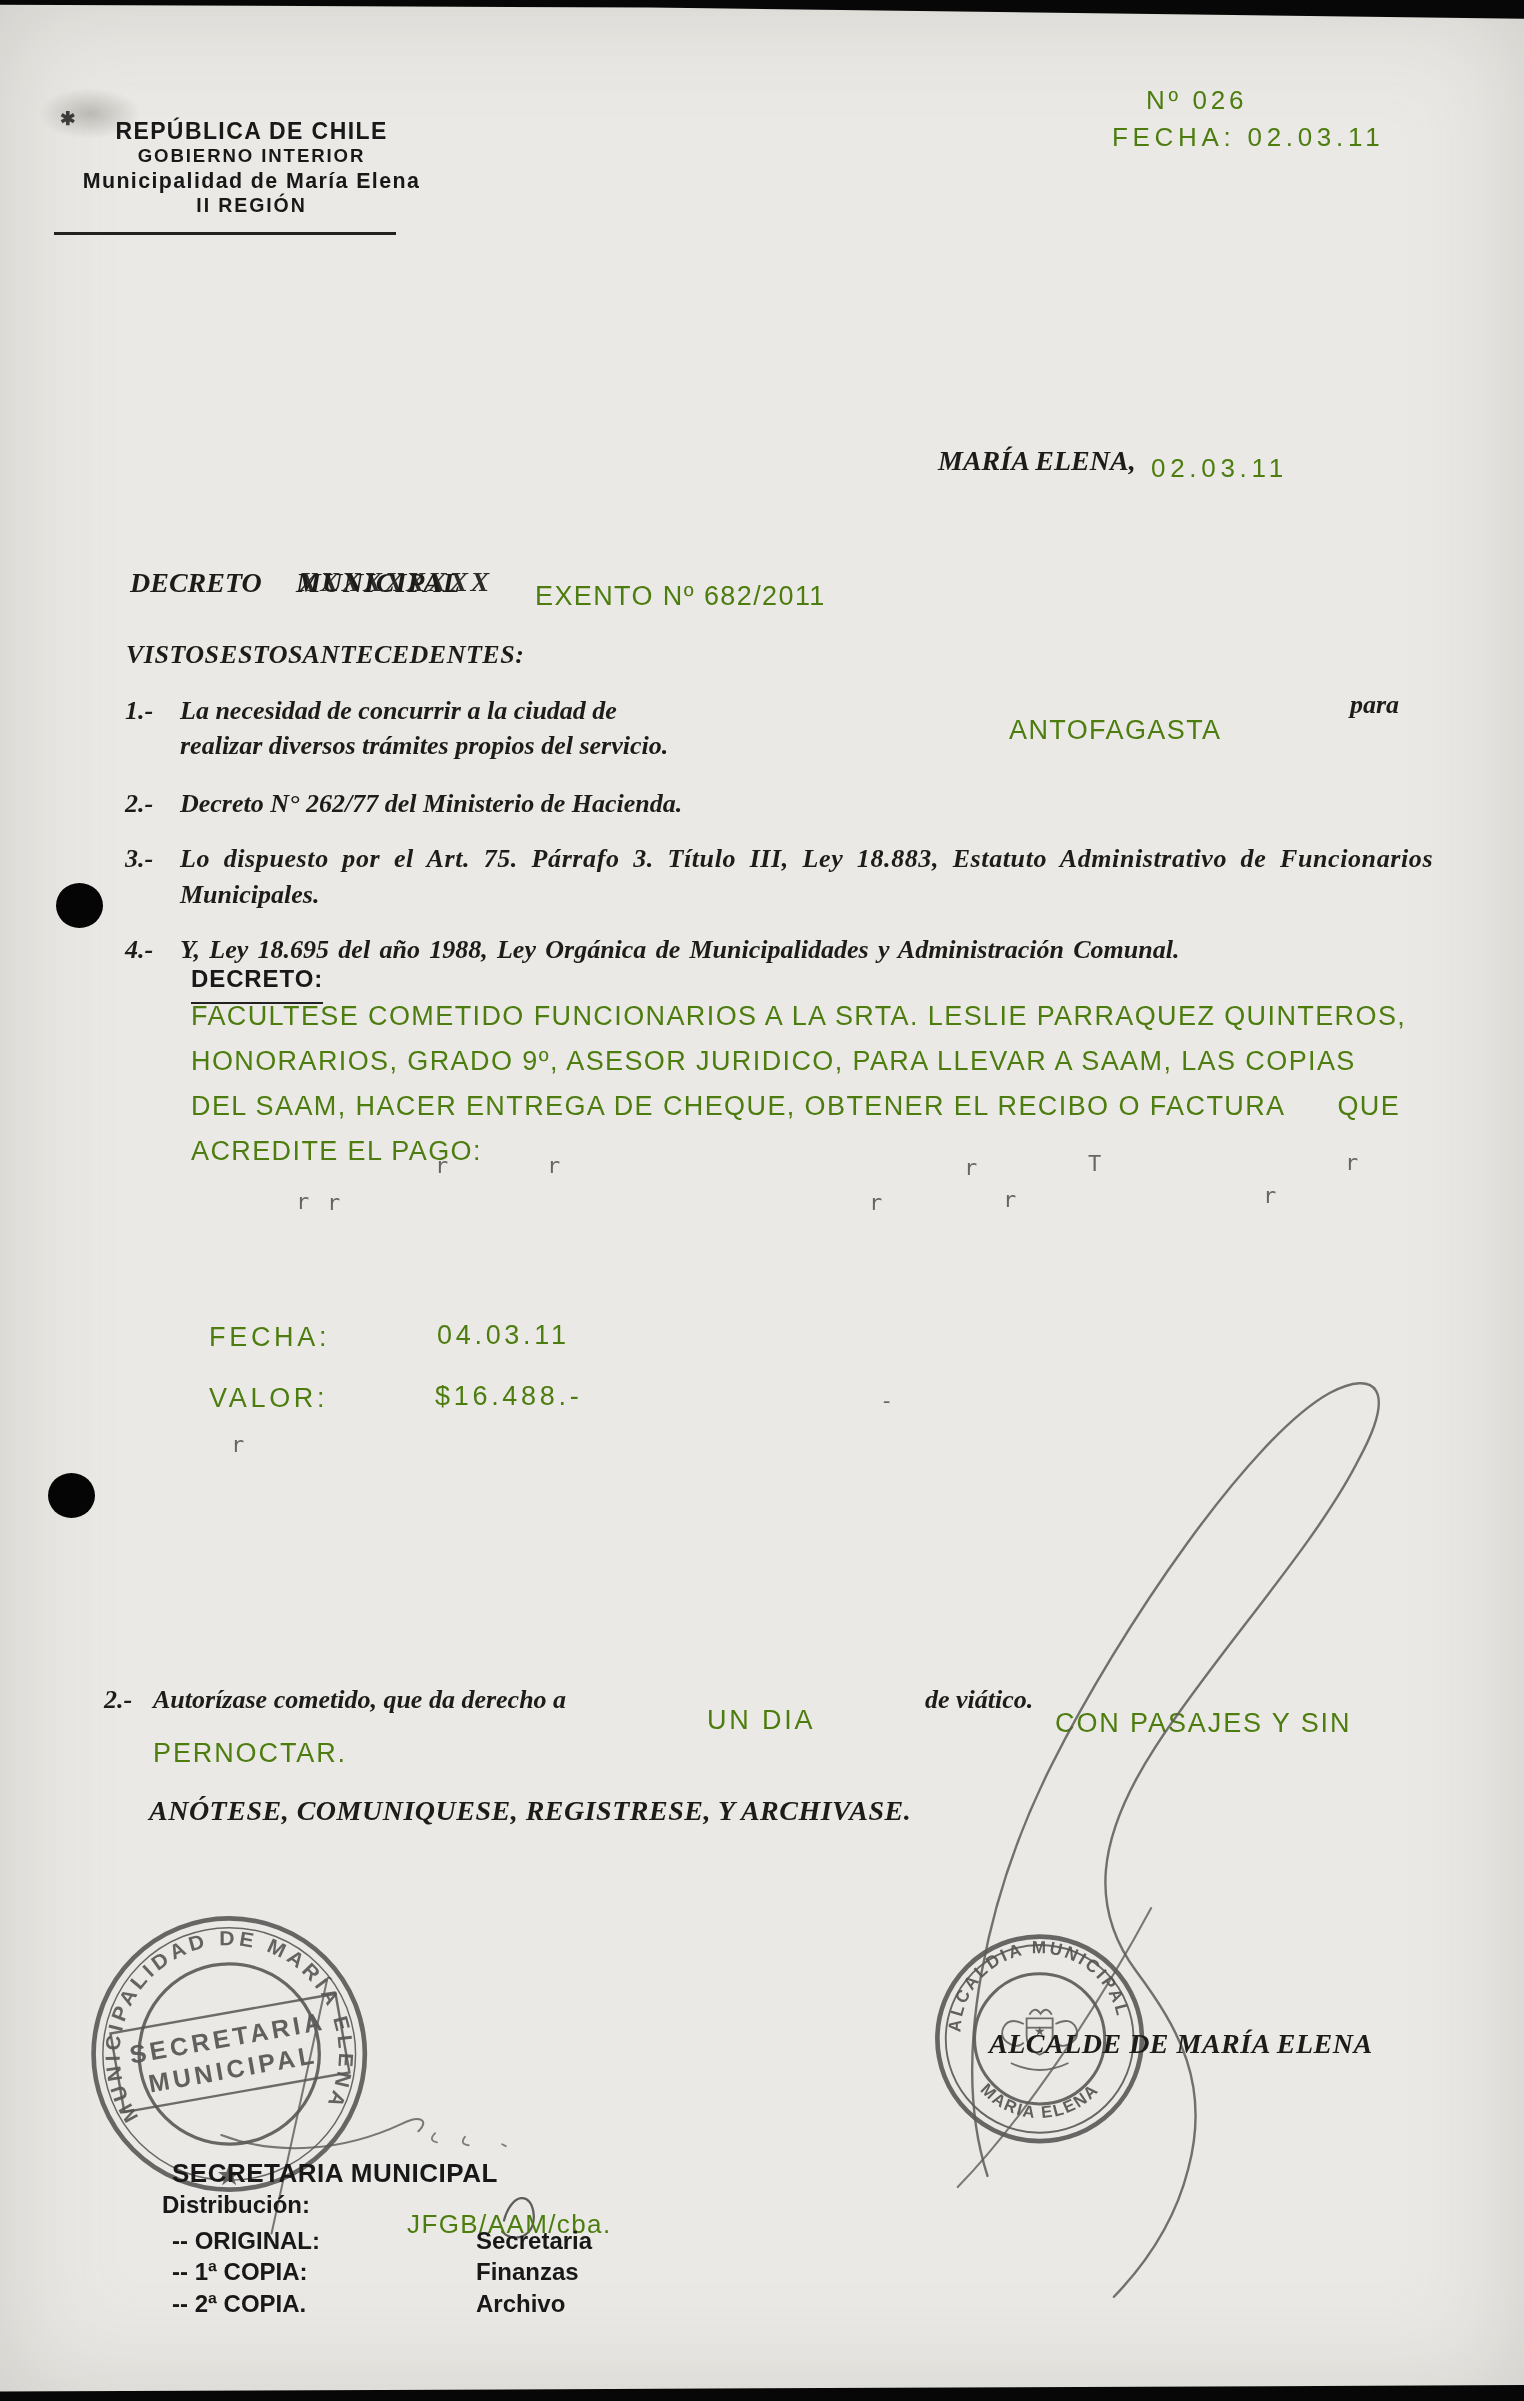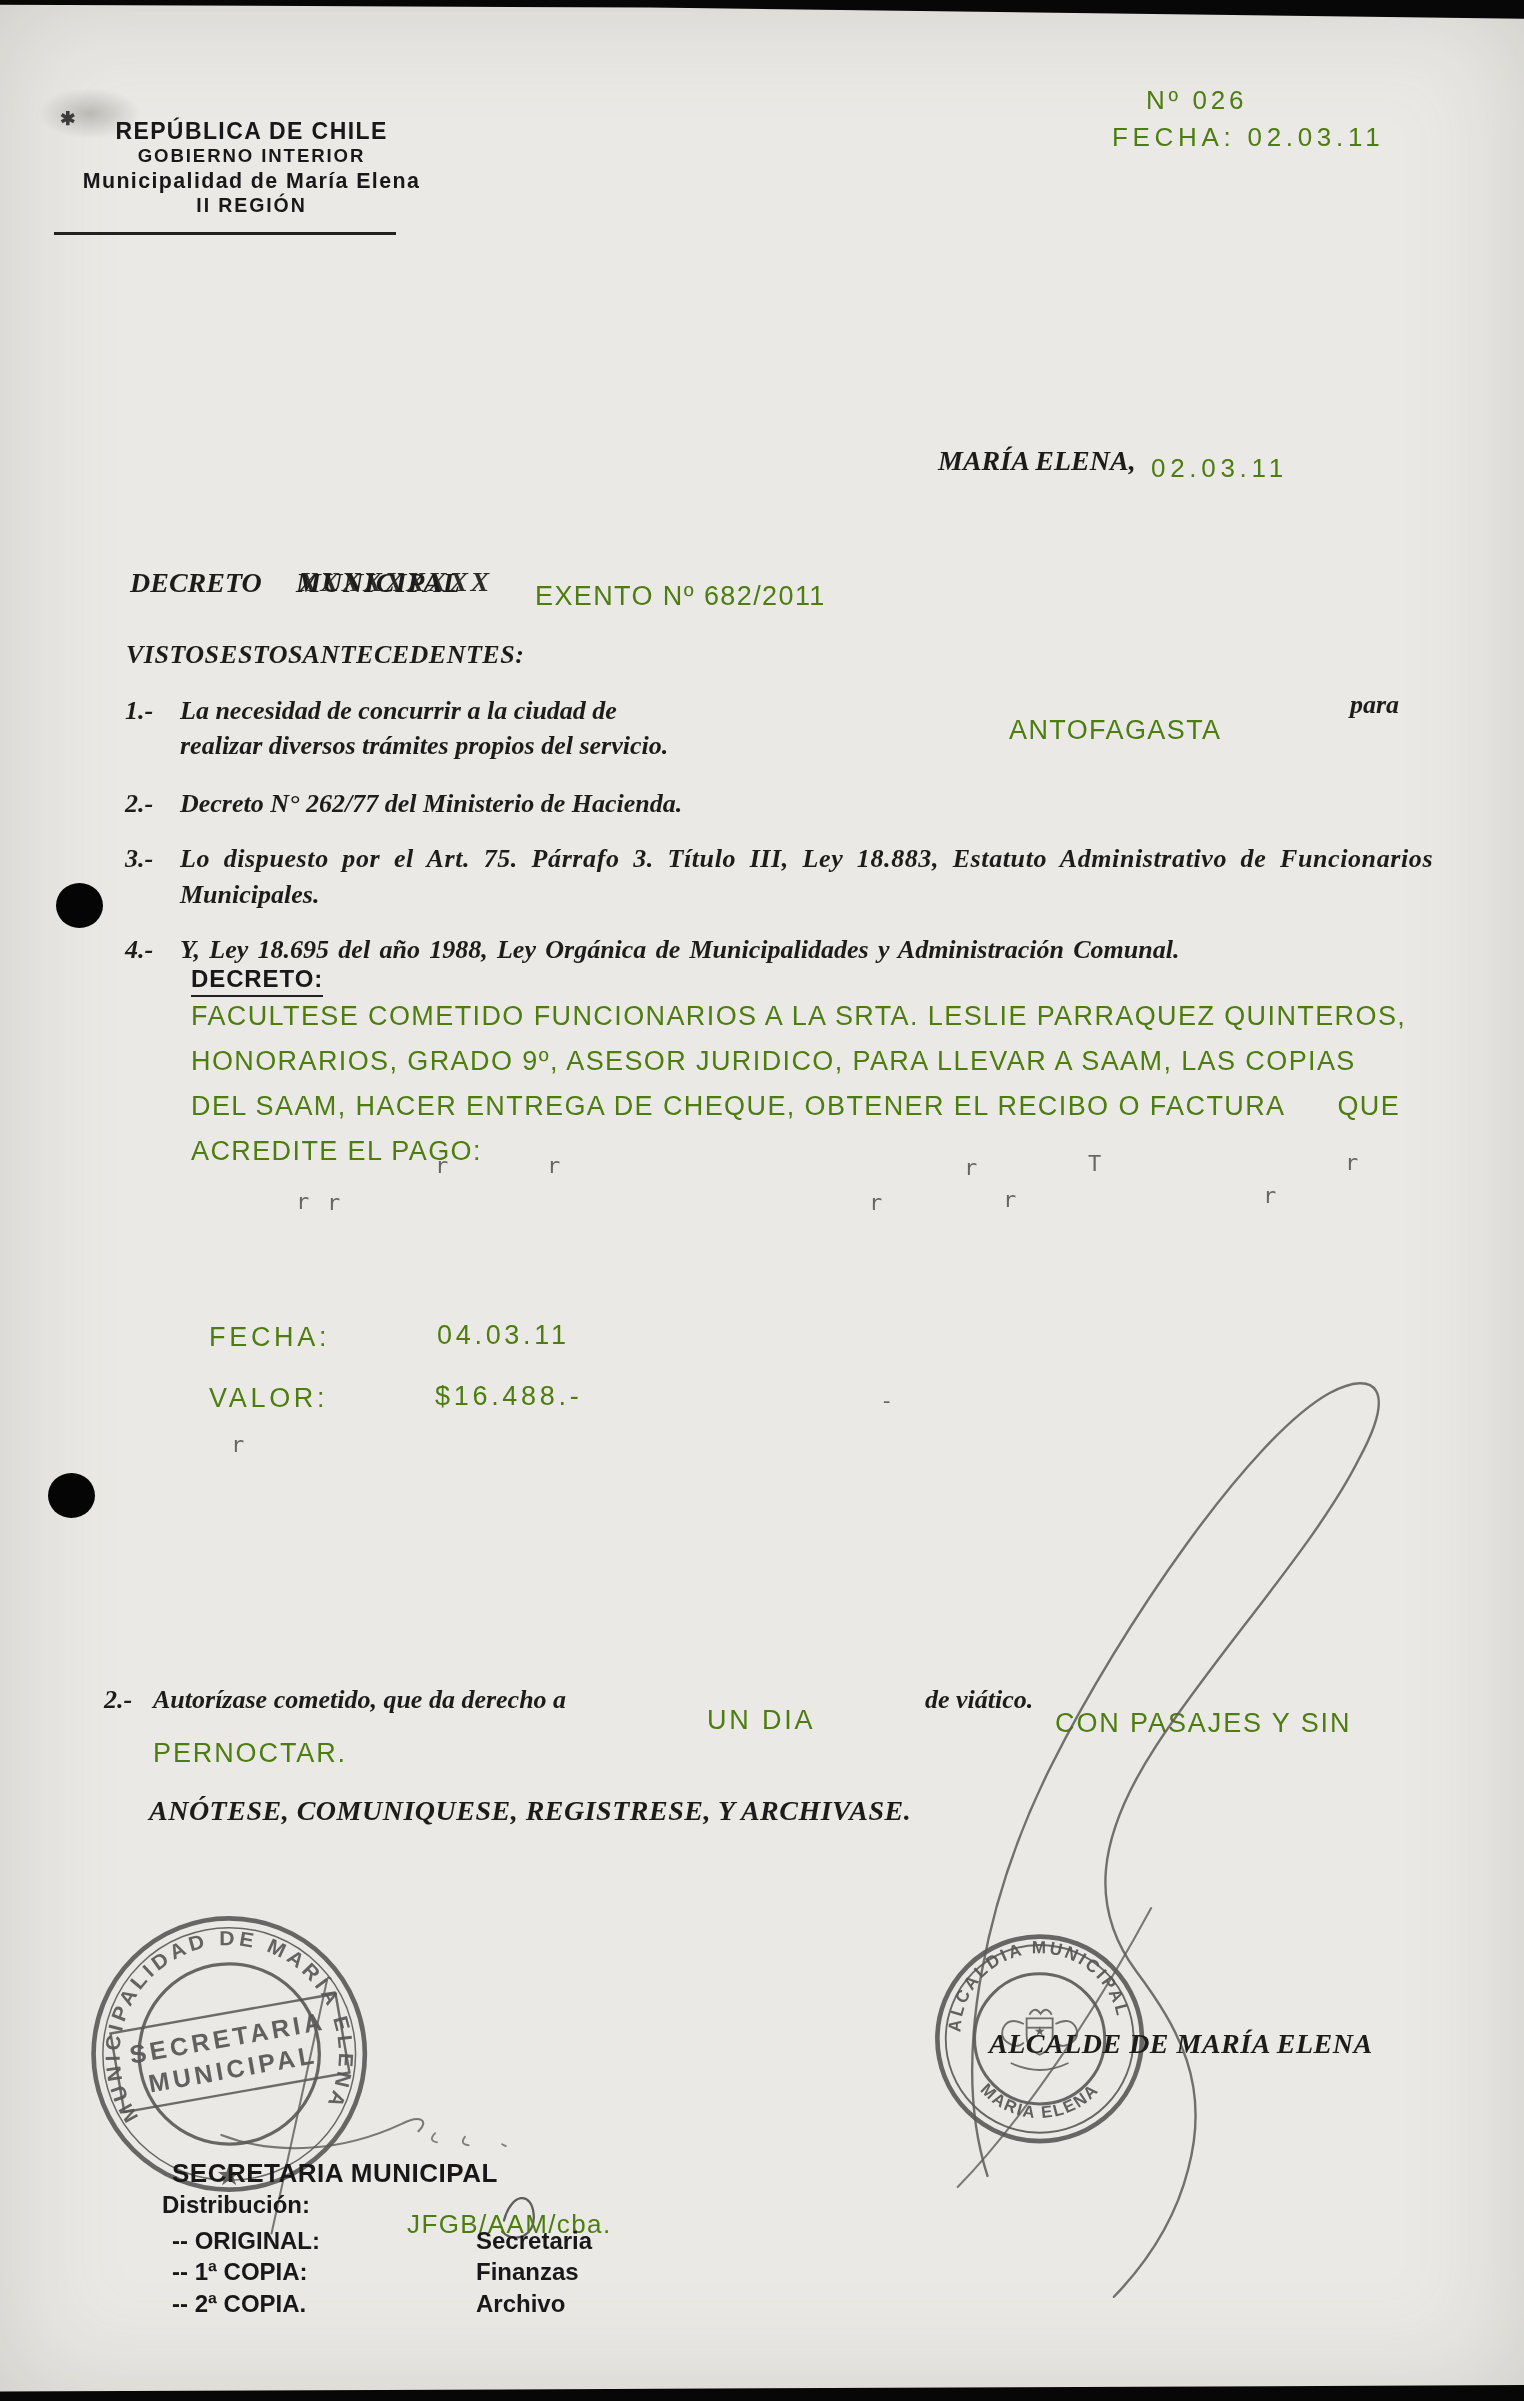--- a/index.html
+++ b/index.html
@@ -76,21 +76,21 @@
   <div class="abs serif" style="left:180px;top:789px;font-size:26px;">Decreto N° 262/77 del Ministerio de Hacienda.</div>
 
   <div class="abs serif" style="left:125px;top:844px;font-size:26px;">3.-</div>
   <div class="abs serif" style="left:180px;top:844px;font-size:26px;word-spacing:6.5px;letter-spacing:0.6px;">Lo dispuesto por el Art. 75. Párrafo 3. Título III, Ley 18.883, Estatuto Administrativo de Funcionarios</div>
   <div class="abs serif" style="left:180px;top:880px;font-size:26px;">Municipales.</div>
 
   <div class="abs serif" style="left:125px;top:935px;font-size:26px;word-spacing:2.8px;">4.-</div>
   <div class="abs serif" style="left:180px;top:935px;font-size:26px;word-spacing:2.8px;">Y, Ley 18.695 del año 1988, Ley Orgánica de Municipalidades y Administración Comunal.</div>
 
   
-  <div class="abs sans" style="left:191px;top:965px;font-size:24px;letter-spacing:0.9px;border-bottom:2.8px solid #222;padding-bottom:2px;">DECRETO:</div>
+  <div class="abs sans" style="left:191px;top:965px;font-size:24px;letter-spacing:0.9px;border-bottom:2.8px solid #222;padding-bottom:9px;">DECRETO:</div>
   <div class="abs" style="left:191px;top:988px;">
     <div class="typed" style="font-size:27px;line-height:33px;">FACULTESE COMETIDO FUNCIONARIOS A LA SRTA. LESLIE PARRAQUEZ QUINTEROS,</div>
     <div class="typed" style="font-size:27px;line-height:33px;">HONORARIOS, GRADO 9º, ASESOR JURIDICO, PARA LLEVAR A SAAM, LAS COPIAS</div>
     <div class="typed" style="font-size:27px;line-height:33px;">DEL SAAM, HACER ENTREGA DE CHEQUE, OBTENER EL RECIBO O FACTURA      QUE</div>
     <div class="typed" style="font-size:27px;line-height:33px;">ACREDITE EL PAGO:</div>
   </div>
 
   
   <span class="abs stray" style="left:435px;top:1153px;">r</span>
   <span class="abs stray" style="left:547px;top:1153px;">r</span>

